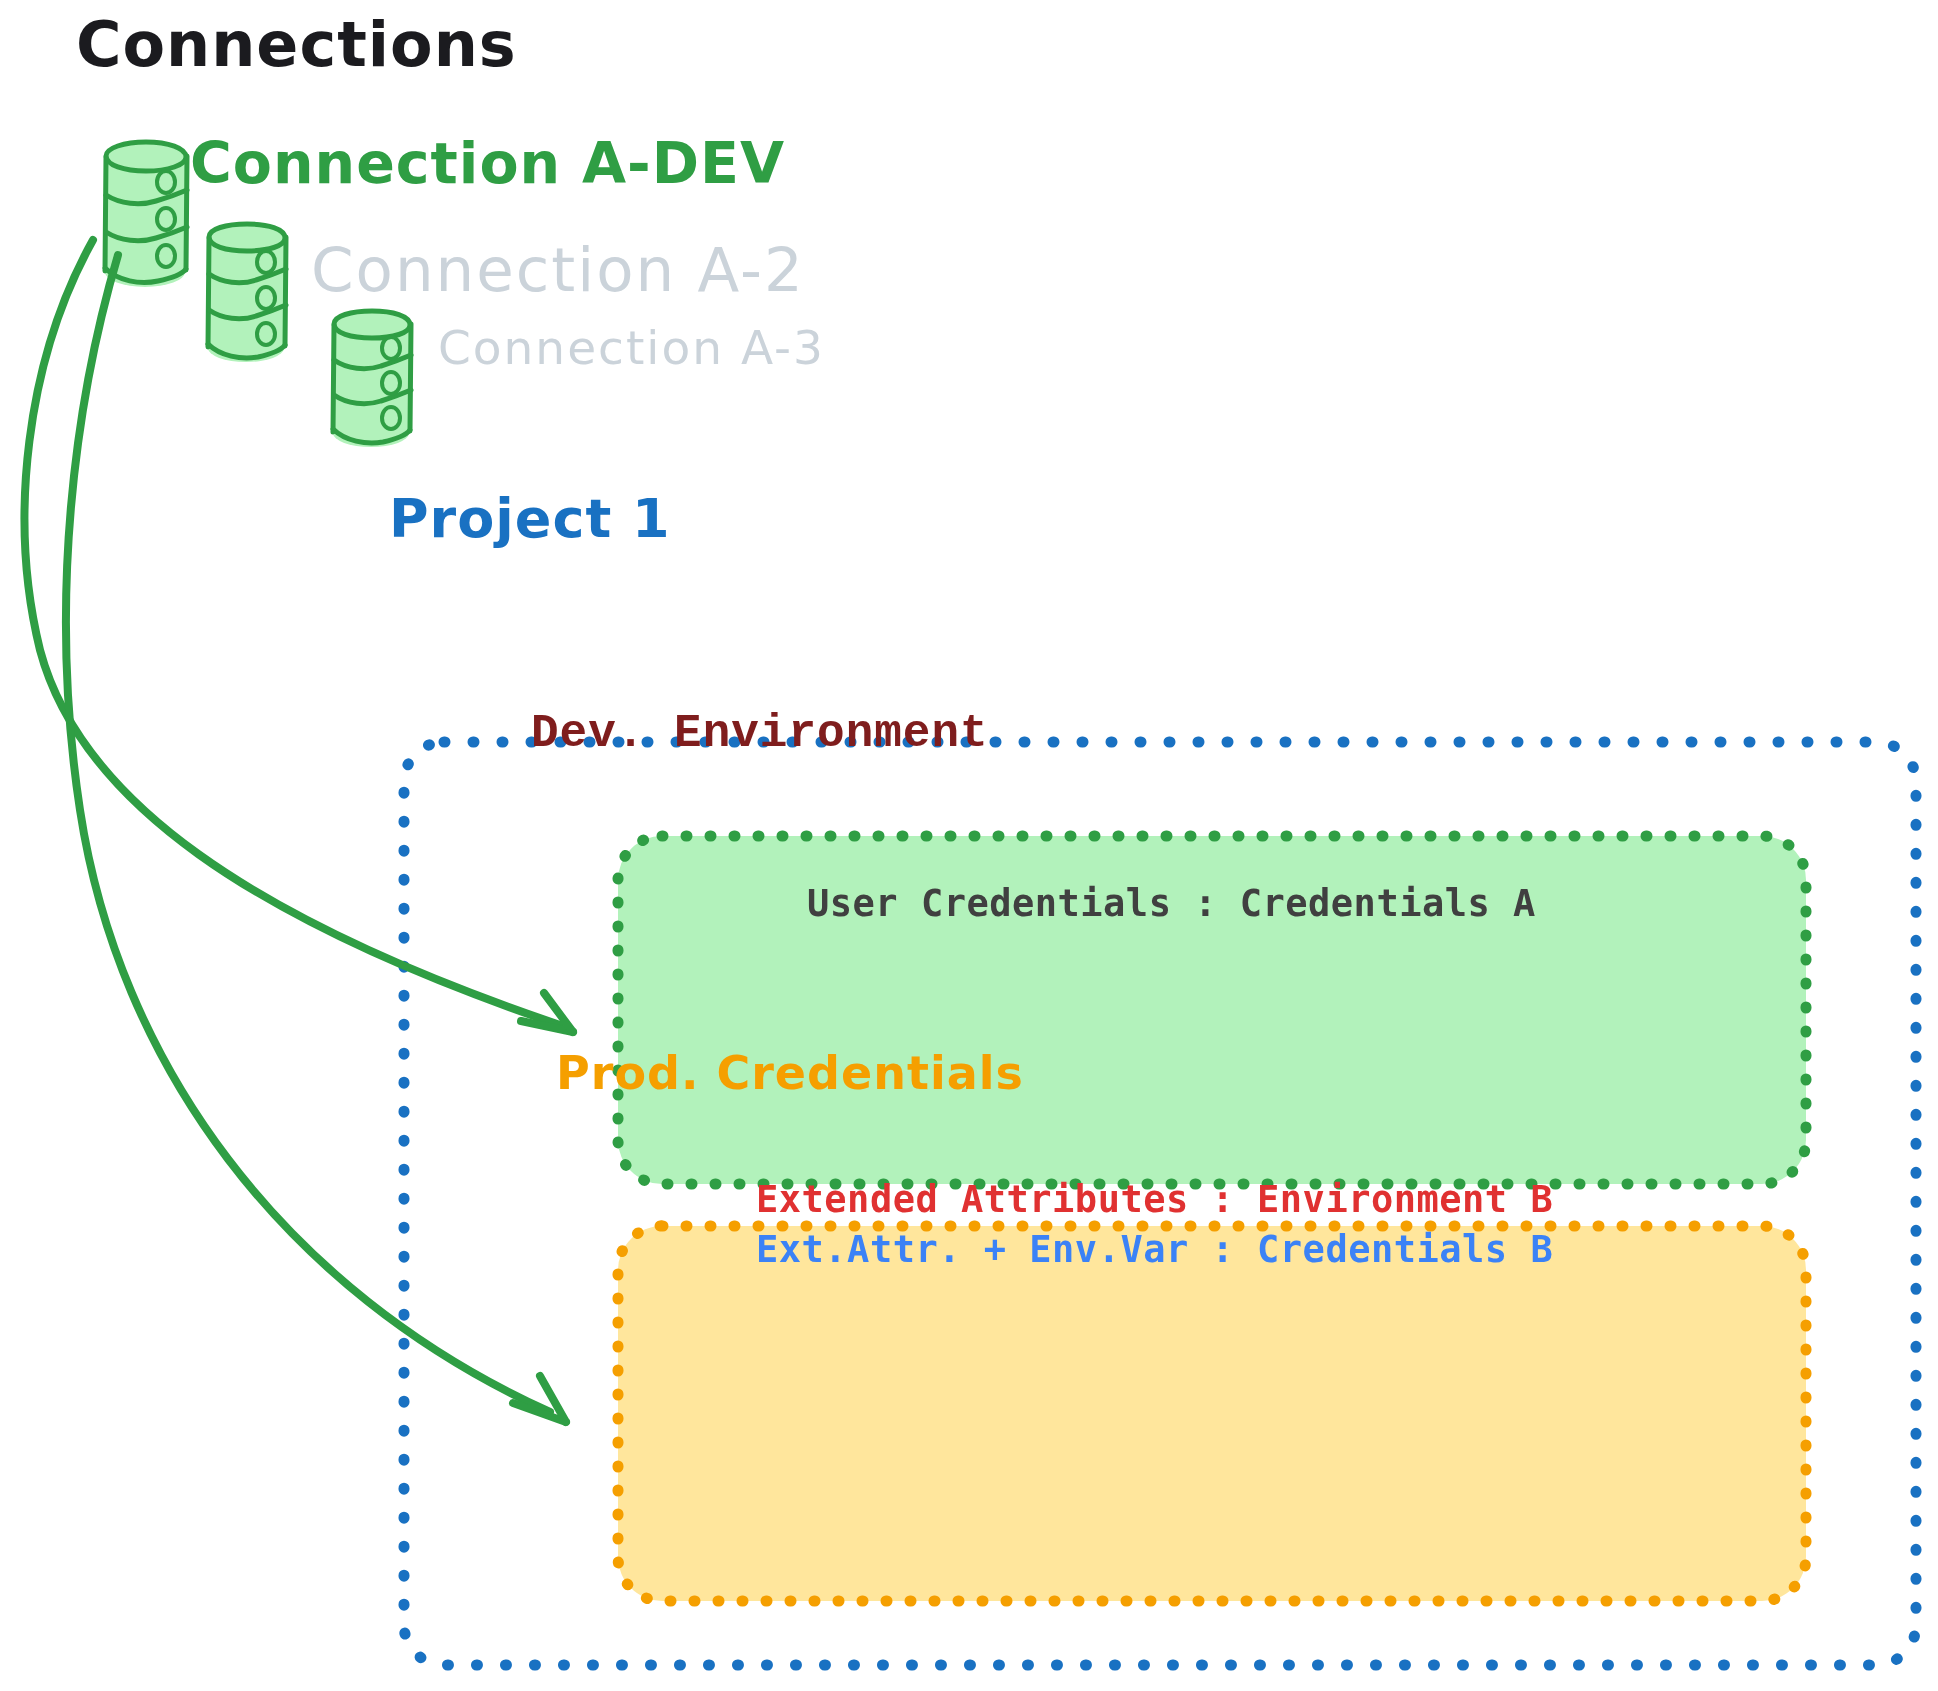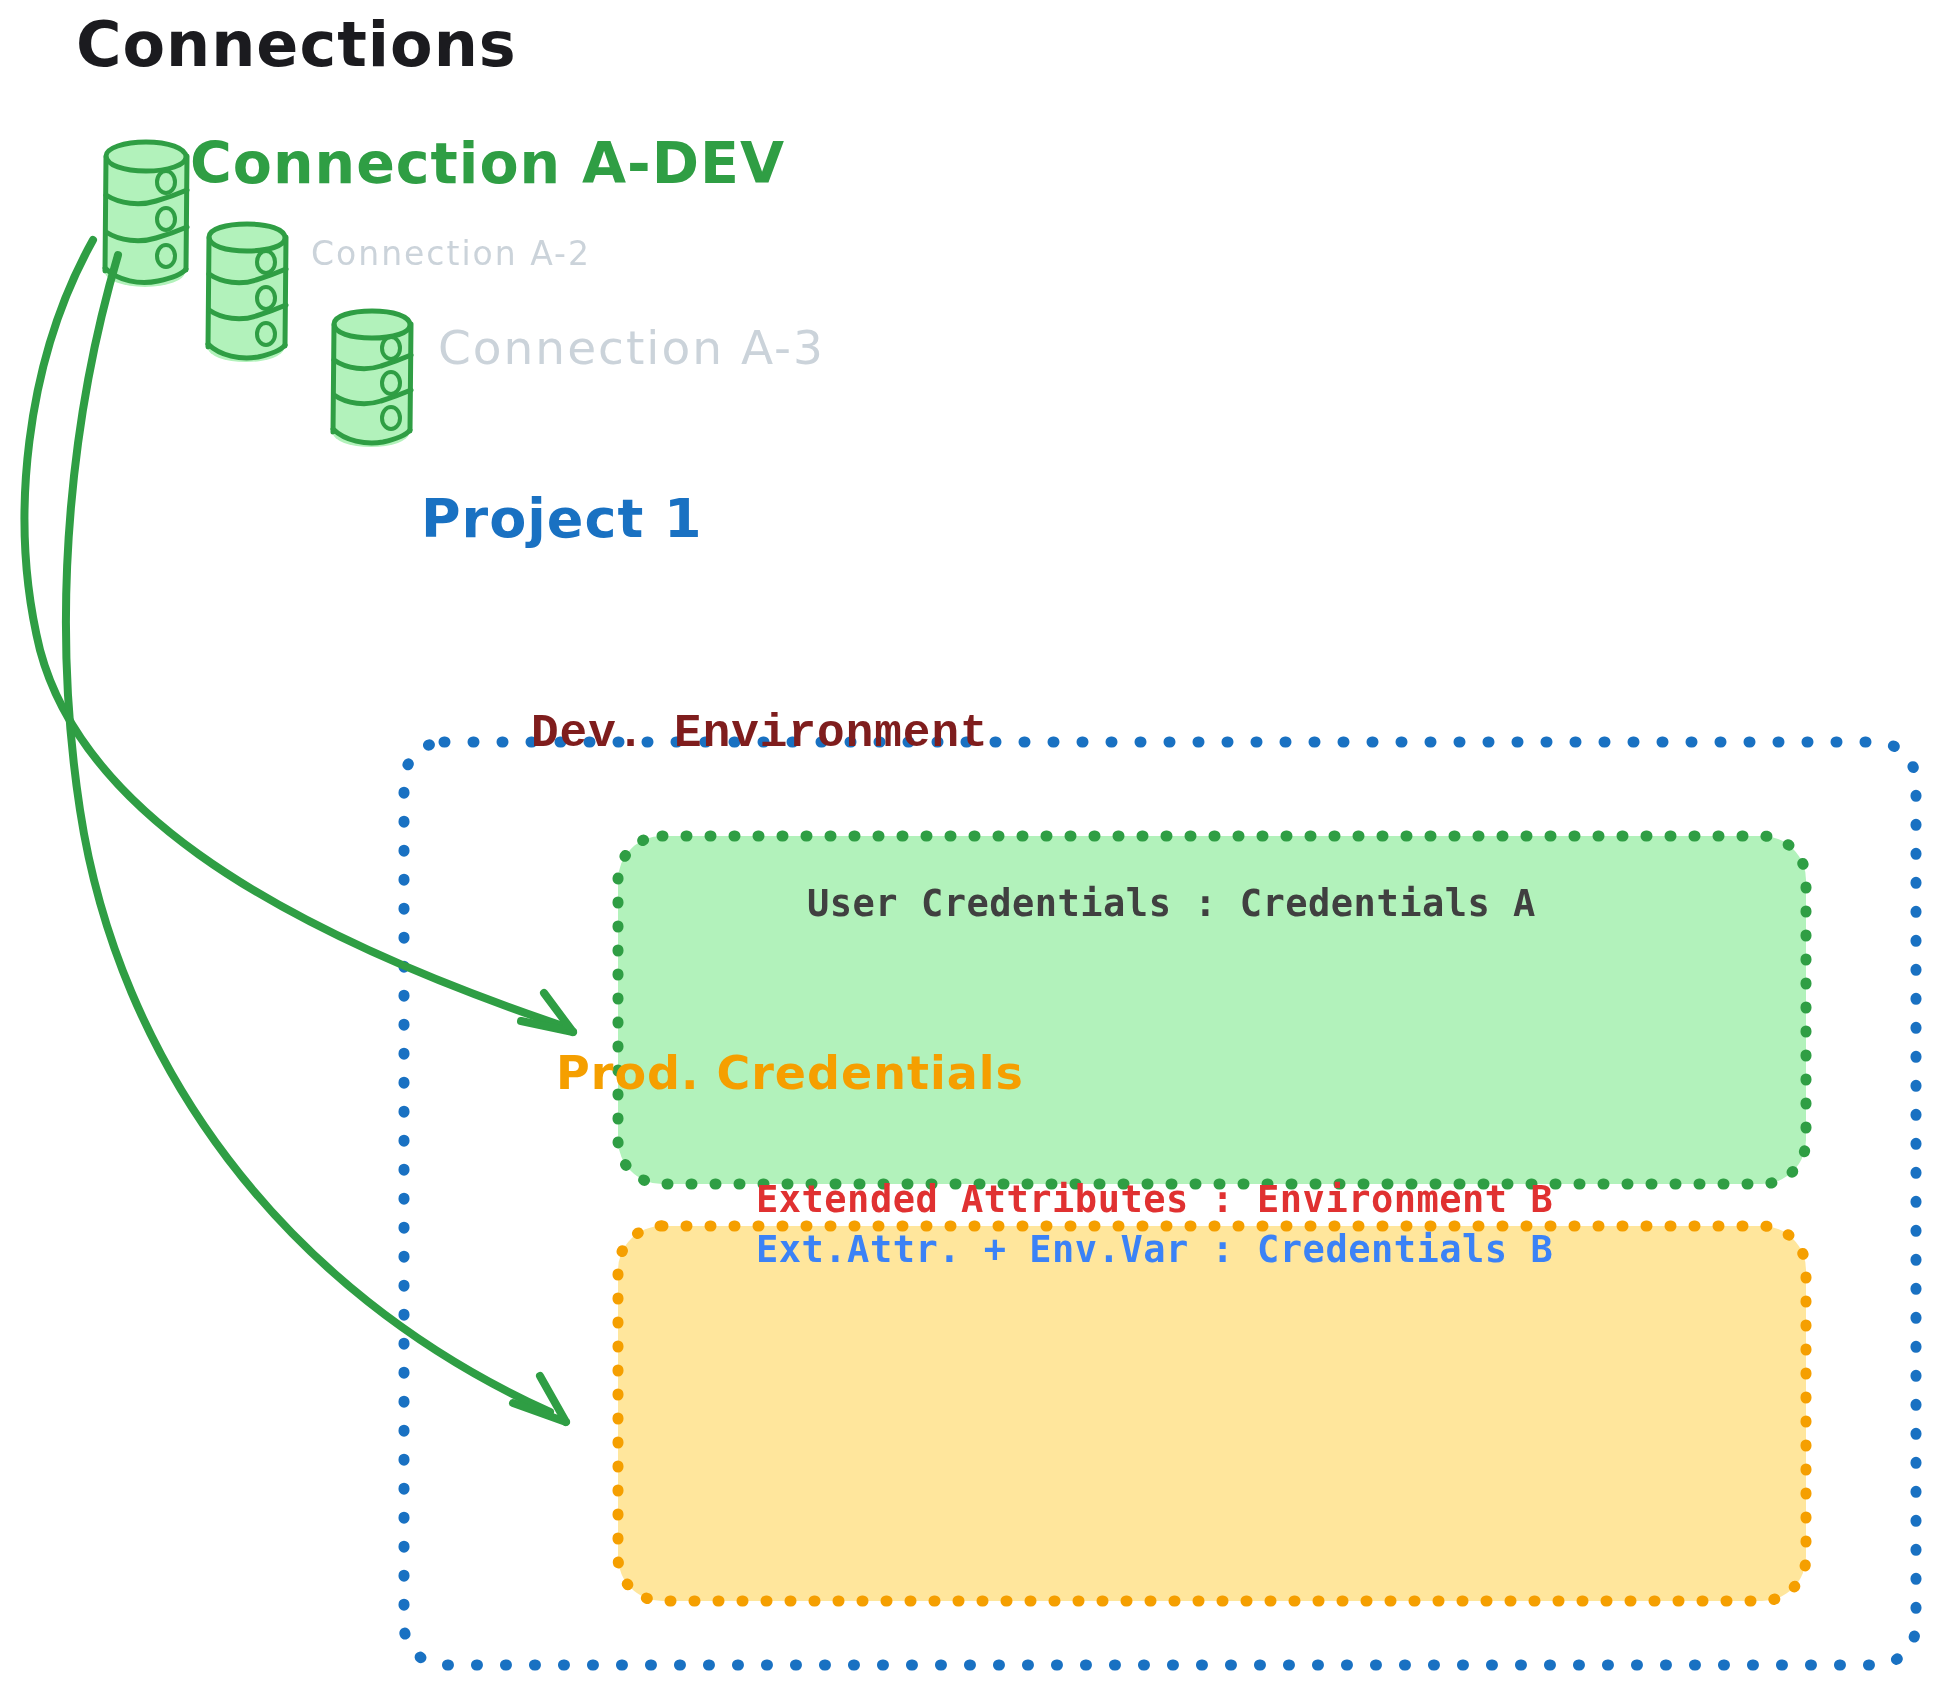--- a/index.html
+++ b/index.html
@@ -42,41 +42,40 @@
     left: 190px;
     top: 130px;
     font-size: 57px;
     font-weight: 700;
     color: #2f9e44;
     letter-spacing: 1px;
   }
   #connection-a-2-label {
     left: 311px;
     top: 234px;
-    font-size: 33px;
+    font-size: 61px;
     font-weight: 400;
     color: #cbd3da;
     letter-spacing: 2px;
   }
   #connection-a-3-label {
     left: 438px;
     top: 320px;
     font-size: 47px;
     font-weight: 400;
     color: #cbd3da;
     letter-spacing: 2px;
   }
   #project-title {
     left: 389px;
     top: 487px;
     font-size: 54px;
     font-weight: 700;
     color: #1971c2;
     letter-spacing: 1px;
-    margin-left: 32px;
   }
   #dev-env-title {
     left: 531px;
     top: 708px;
     font-size: 46px;
     font-weight: 700;
     color: #7f1d1d;
     letter-spacing: 1px;
     font-family: Liberation Mono, monospace;
   }

